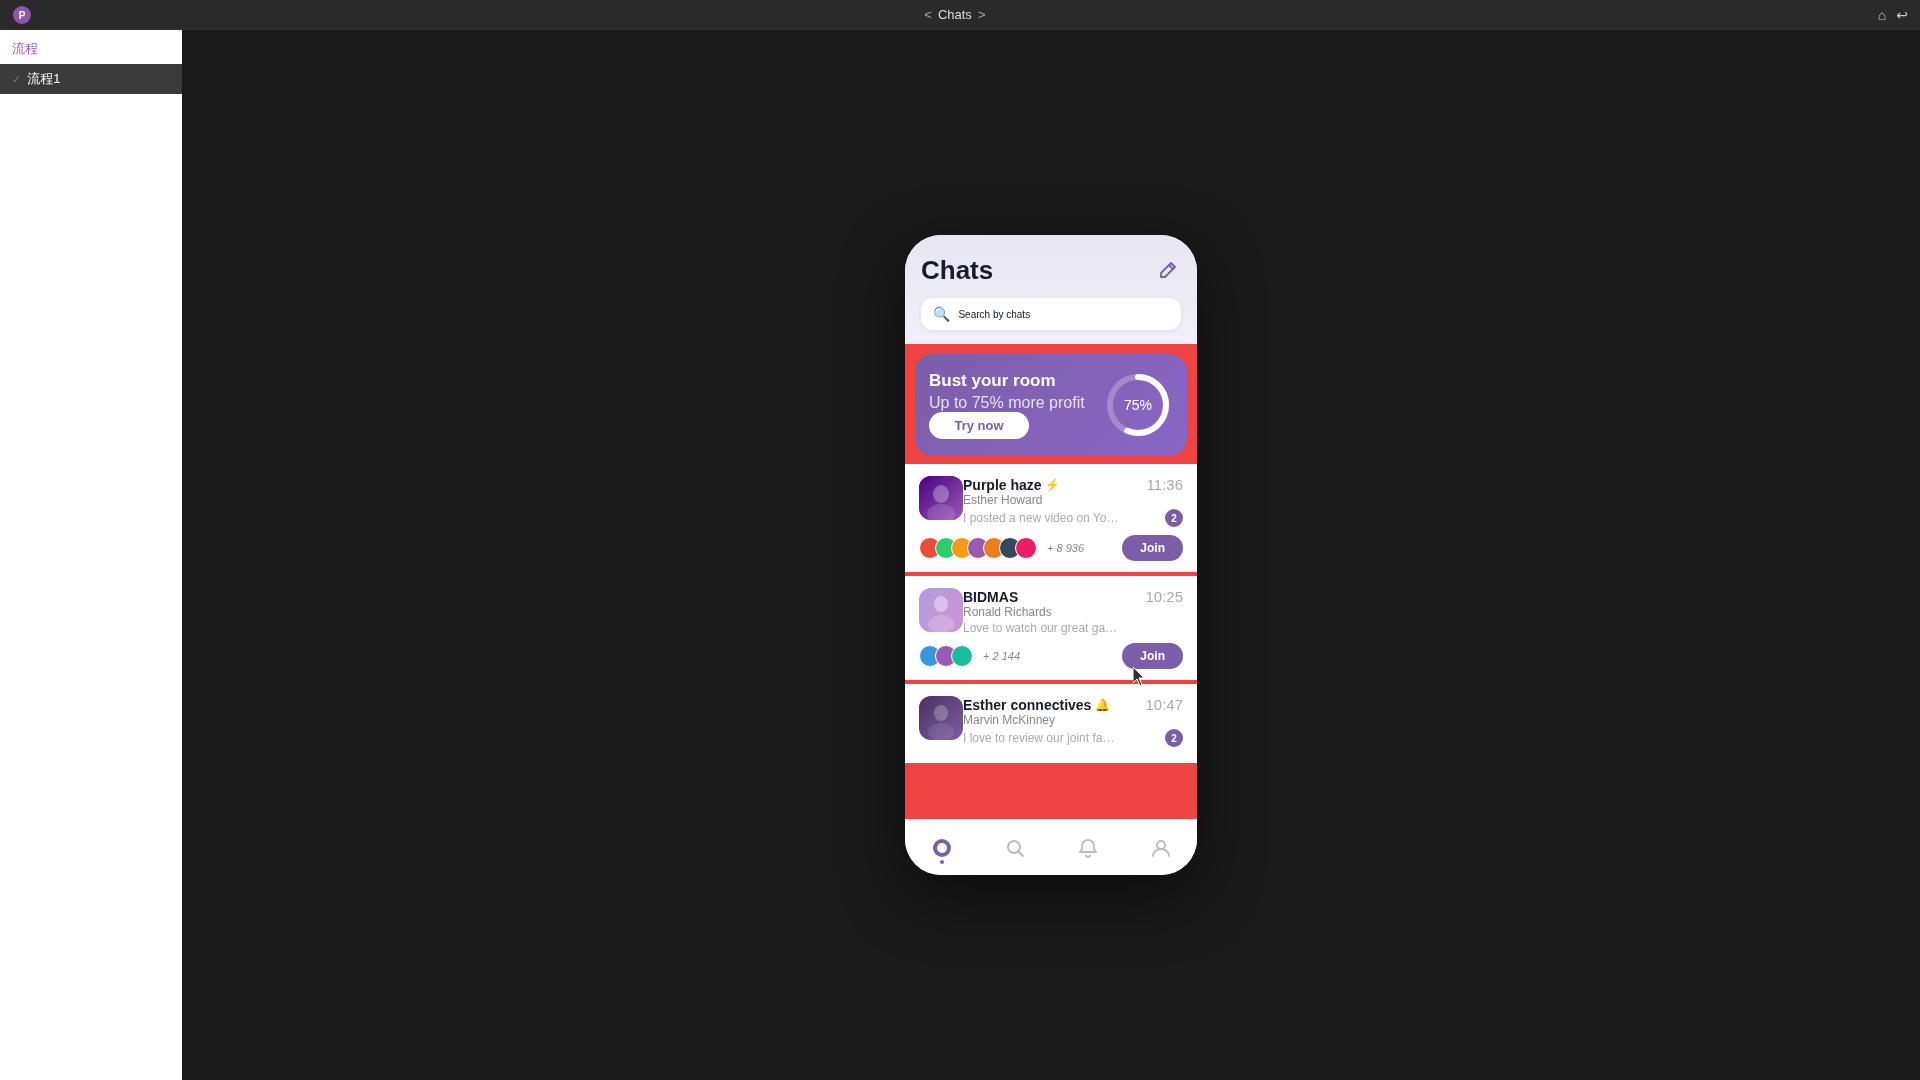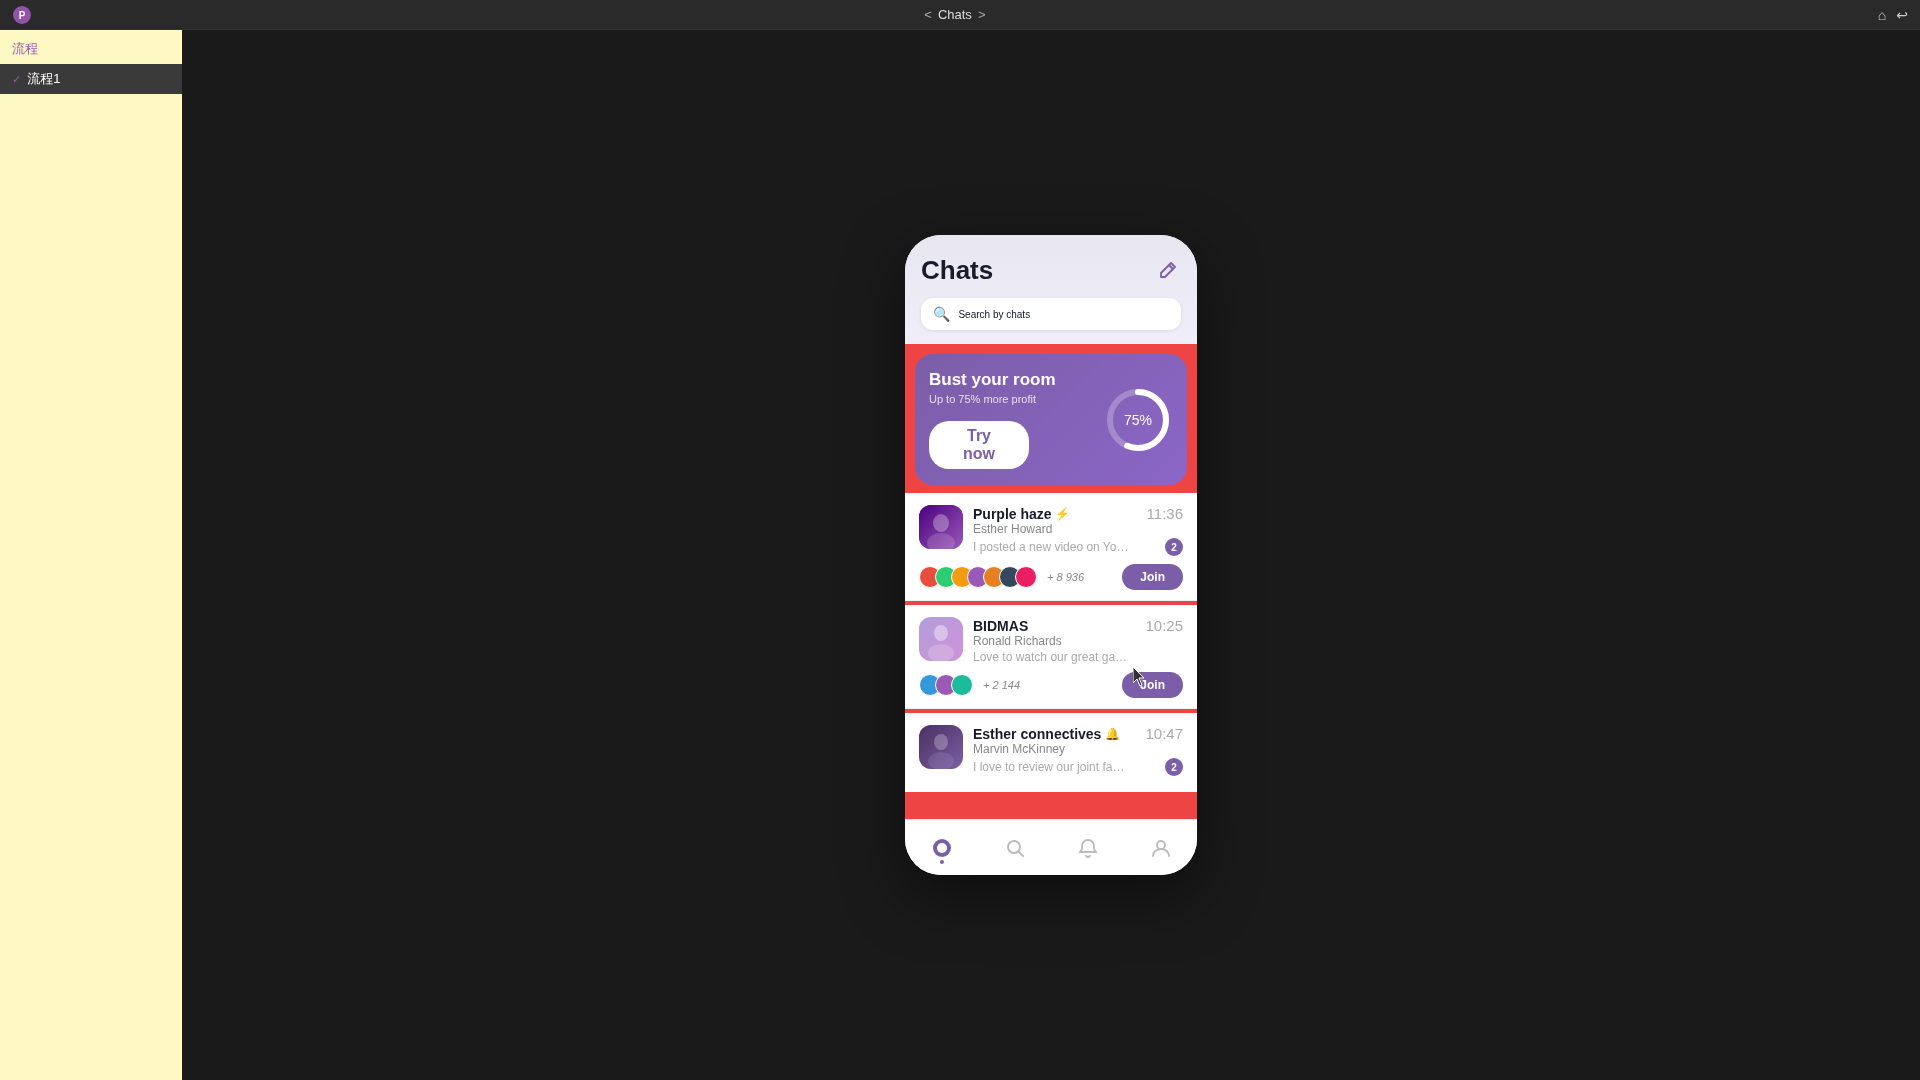--- a/index.html
+++ b/index.html
@@ -47,21 +47,21 @@
       color: #ccc;
     }
 
     
     .sidebar {
       position: absolute;
       top: 30px;
       left: 0;
       width: 214px;
       height: 1050px;
-      background: #fef9c3;
+      background: #ffffff;
       border-right: 1px solid #3a3a3a;
     }
     .sidebar-section-title {
       color: #9b59b6;
       font-size: 13px;
       padding: 10px 12px 6px;
     }
     .sidebar-item {
       display: flex;
       align-items: center;
@@ -180,30 +180,30 @@
     .promo-text {
       flex: 1;
     }
     .promo-title {
       font-size: 17px;
       font-weight: 700;
       color: #fff;
       margin-bottom: 3px;
     }
     .promo-subtitle {
-      font-size: 11px;
+      font-size: 16px;
       color: rgba(255,255,255,0.8);
-      margin-bottom: 16px;
+      margin-bottom: 0;
     }
     .promo-btn {
       background: #fff;
       border: none;
       border-radius: 20px;
       padding: 6px 20px;
-      font-size: 16px;
+      font-size: 13px;
       font-weight: 600;
       color: #7b5ea7;
       cursor: pointer;
       width: 100px;
     }
     .promo-chart {
       width: 70px;
       height: 70px;
       position: relative;
       display: flex;
@@ -239,21 +239,20 @@
       padding: 12px 14px 10px;
       border-bottom: 1px solid #f0f0f0;
     }
     .chat-card:last-child {
       border-bottom: none;
     }
 
     .chat-top-row {
       display: flex;
       align-items: flex-start;
-      gap: 10px;
       margin-bottom: 6px;
     }
     .chat-avatar {
       width: 44px;
       height: 44px;
       border-radius: 12px;
       flex-shrink: 0;
       overflow: hidden;
       background: #ddd;
     }

